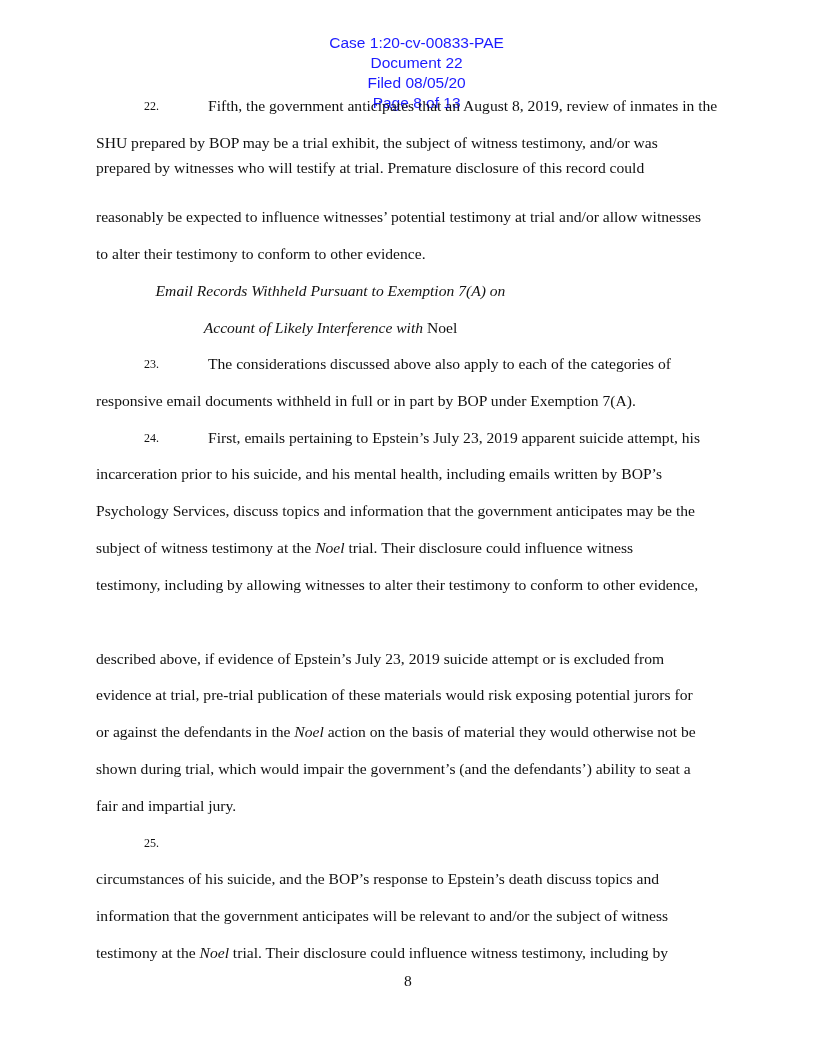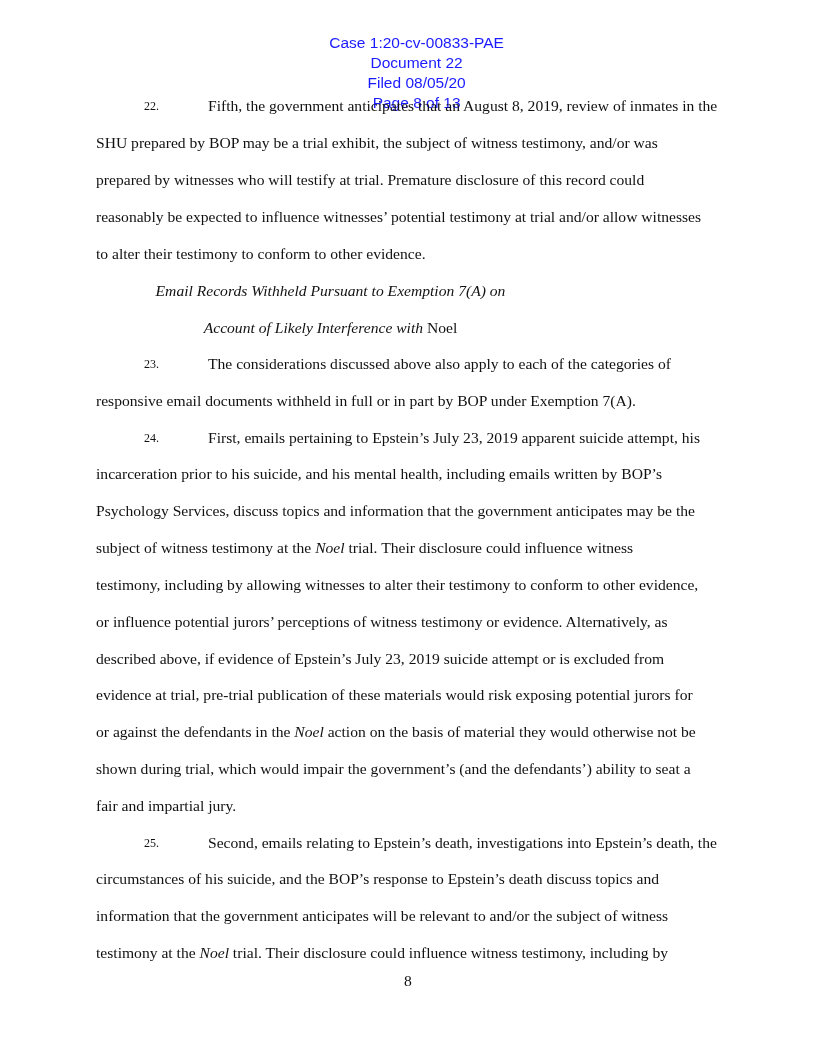--- a/index.html
+++ b/index.html
@@ -79,21 +79,21 @@
   <div class="header">
     <span>Case 1:20-cv-00833-PAE</span>
     <span>Document 22</span>
     <span>Filed 08/05/20</span>
     <span>Page 8 of 13</span>
   </div>
 
   <div class="num" style="top:96px">22.</div>
   <div class="line first" style="top:96px">Fifth, the government anticipates that an August 8, 2019, review of inmates in the</div>
   <div class="line" style="top:133px">SHU prepared by BOP may be a trial exhibit, the subject of witness testimony, and/or was</div>
-  <div class="line" style="top:170px">prepared by witnesses who will testify at trial.  Premature disclosure of this record could</div>
+  <div class="line" style="top:158px">prepared by witnesses who will testify at trial.  Premature disclosure of this record could</div>
   <div class="line" style="top:207px">reasonably be expected to influence witnesses’ potential testimony at trial and/or allow witnesses</div>
   <div class="line" style="top:244px">to alter their testimony to conform to other evidence.</div>
 
   <div class="line center" style="top:281px">
     <i>Email Records Withheld Pursuant to Exemption 7(A) on</i>
   </div>
   <div class="line center" style="top:318px">
     <i>Account of Likely Interference with </i><span>Noel</span>
   </div>
 
@@ -102,31 +102,29 @@
   <div class="line" style="top:391px">responsive email documents withheld in full or in part by BOP under Exemption 7(A).</div>
 
   <div class="num" style="top:428px">24.</div>
   <div class="line first" style="top:428px">First, emails pertaining to Epstein’s July 23, 2019 apparent suicide attempt, his</div>
   <div class="line" style="top:464px">incarceration prior to his suicide, and his mental health, including emails written by BOP’s</div>
   <div class="line" style="top:501px">Psychology Services, discuss topics and information that the government anticipates may be the</div>
   <div class="line" style="top:538px">
     <span>subject of witness testimony at the </span><i>Noel</i><span> trial.  Their disclosure could influence witness</span>
   </div>
   <div class="line" style="top:575px">testimony, including by allowing witnesses to alter their testimony to conform to other evidence,</div>
-  <div class="line" style="top:612px">or influence potential jurors’ perceptions of witness testimony or evidence. Alternatively, as</div>
   <div class="line" style="top:649px">described above, if evidence of Epstein’s July 23, 2019 suicide attempt or is excluded from</div>
   <div class="line" style="top:685px">evidence at trial, pre-trial publication of these materials would risk exposing potential jurors for</div>
   <div class="line" style="top:722px">
     <span>or against the defendants in the </span><i>Noel</i><span> action on the basis of material they would otherwise not be</span>
   </div>
   <div class="line" style="top:759px">shown during trial, which would impair the government’s (and the defendants’) ability to seat a</div>
   <div class="line" style="top:796px">fair and impartial jury.</div>
 
   <div class="num" style="top:833px">25.</div>
-  <div class="line first" style="top:833px">Second, emails relating to Epstein’s death, investigations into Epstein’s death, the</div>
   <div class="line" style="top:869px">circumstances of his suicide, and the BOP’s response to Epstein’s death discuss topics and</div>
   <div class="line" style="top:906px">information that the government anticipates will be relevant to and/or the subject of witness</div>
   <div class="line" style="top:943px">
     <span>testimony at the </span><i>Noel</i><span> trial.  Their disclosure could influence witness testimony, including by</span>
   </div>
 
   <div class="pageno">8</div>
 </div>
 
 </body></html>

